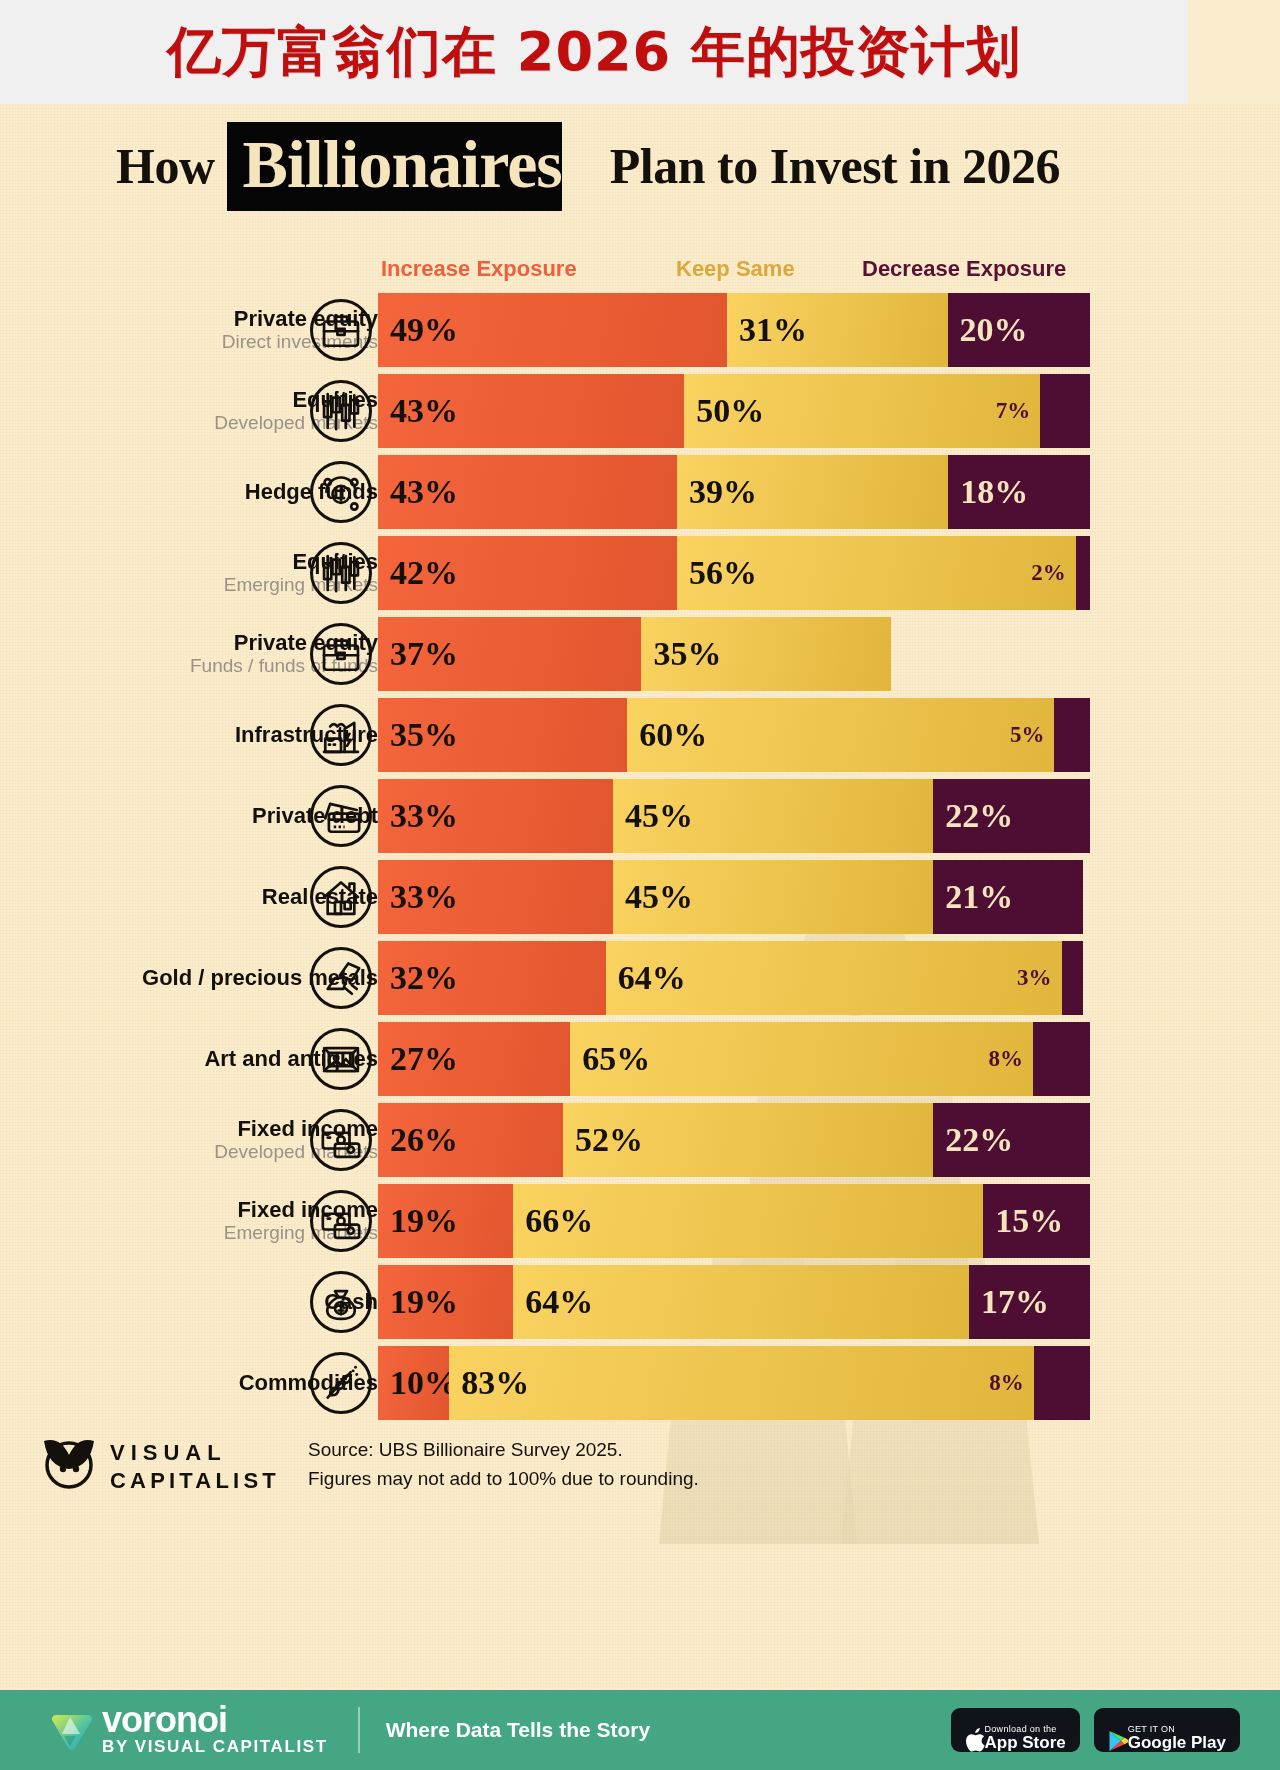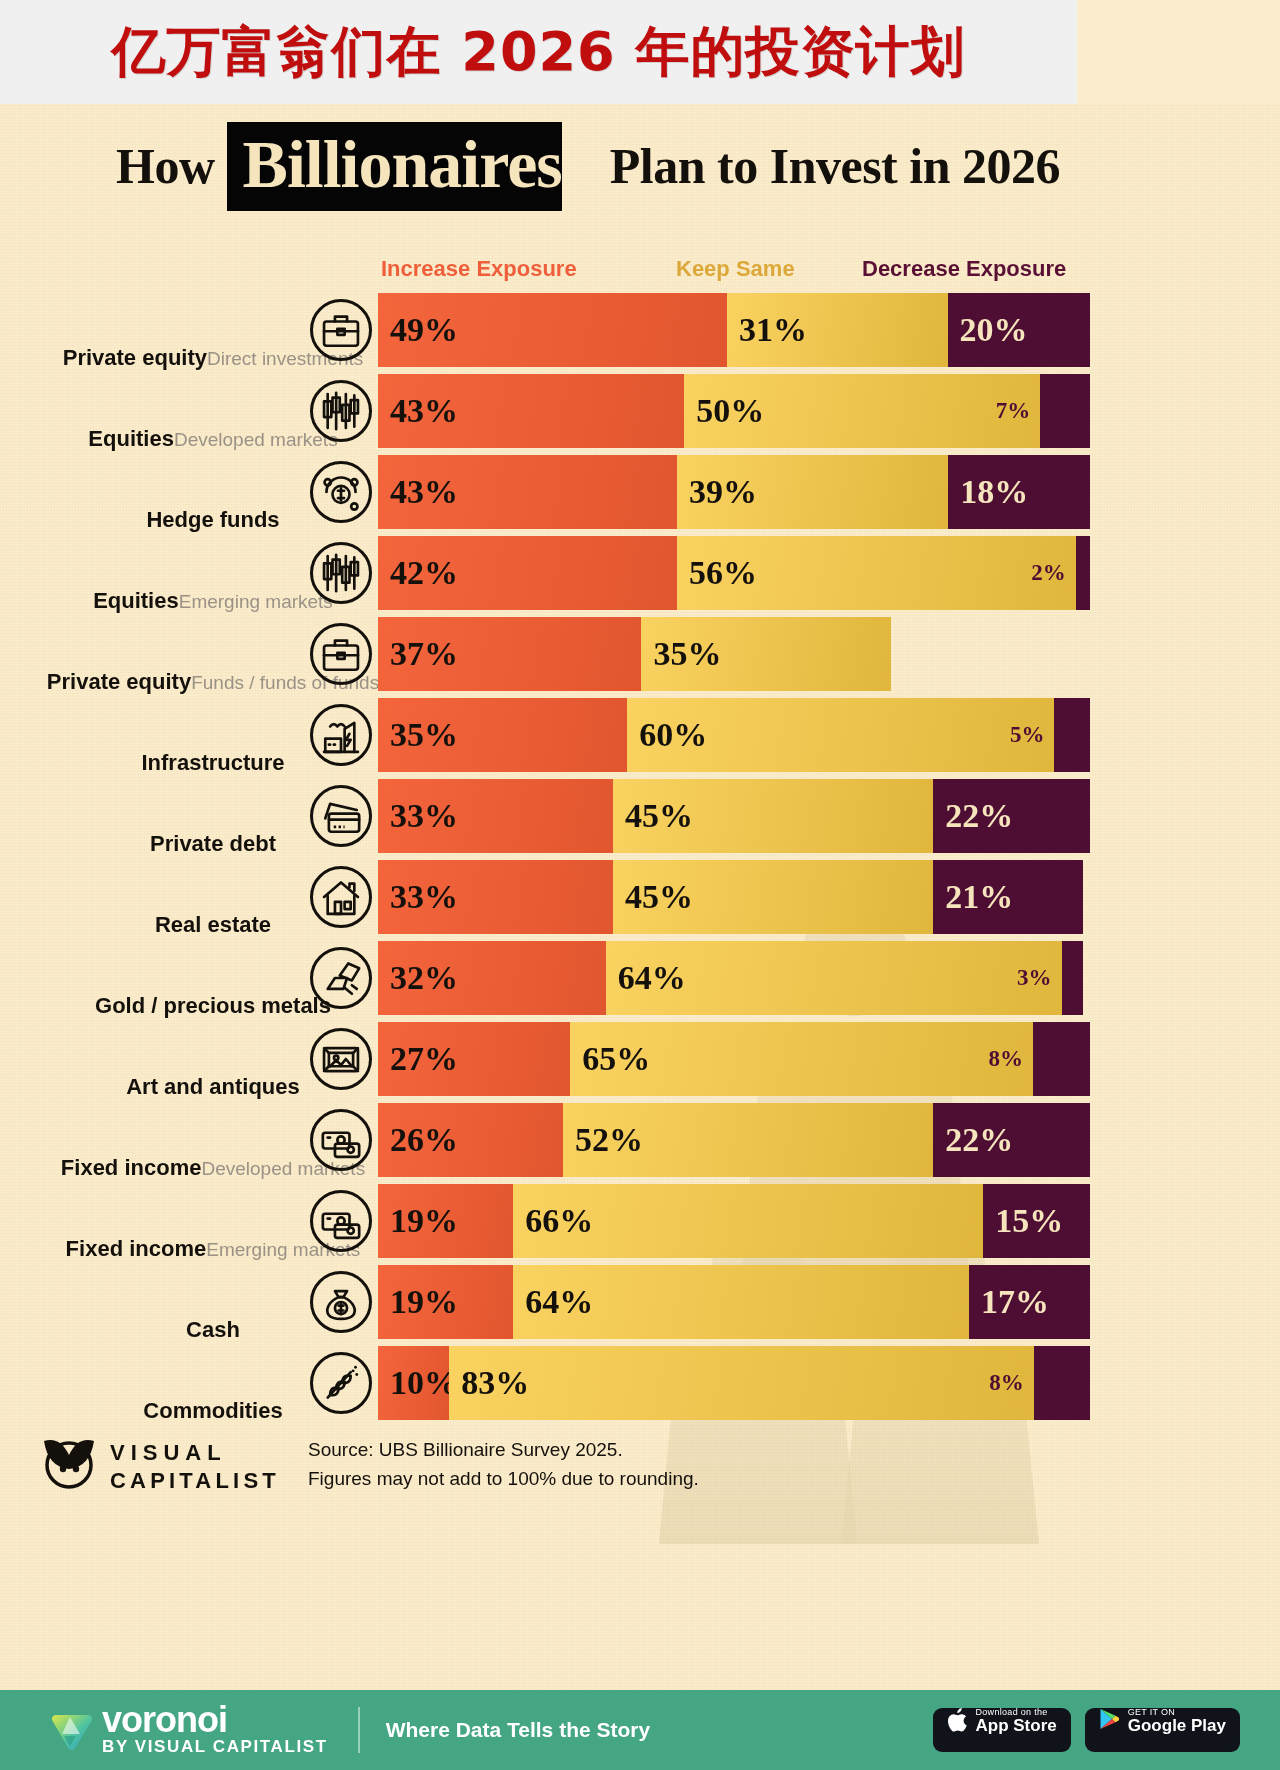--- a/index.html
+++ b/index.html
@@ -6,21 +6,21 @@
   html,body { width:1280px; height:1770px; }
   body {
     font-family:"Liberation Sans", sans-serif;
     background:#f7f1e3;
     overflow:hidden;
   }
   .page { position:relative; width:1280px; height:1770px; background:#faedcd; }
 
   
   .cn-banner{
-    position:absolute; left:0; top:0; width:1077px; height:104px;
+    position:absolute; left:0; top:0; width:1188px; height:104px;
     background:#f0f0f0;
     display:flex; align-items:center; justify-content:center;
   }
   .cn-title{
     font-family:"DejaVu Sans", sans-serif;
     font-size:54px; font-weight:700; color:#c00d0d;
     letter-spacing:1px; white-space:nowrap;
     text-shadow:1px 1px 0 rgba(0,0,0,.12);
   }
 
@@ -67,21 +67,21 @@
   .lg-inc{ left:381px; color:#ef5f3c; }
   .lg-keep{ left:676px; color:#dca83a; }
   .lg-dec{ left:862px; color:#5a0f35; }
 
   
   .rows{ position:absolute; left:0; top:186px; width:1140px; }
   .row{ position:relative; height:80px; margin-bottom:1px; }
 
   .rowlabel{
     position:absolute; right:762px; top:0; height:80px; width:330px;
-    display:flex; flex-direction:row; align-items:flex-end; justify-content:center;
+    display:flex; flex-direction:column; align-items:flex-end; justify-content:center;
     text-align:right;
   }
   .rl-main{ font-size:22px; font-weight:700; color:#14100c; line-height:1.08; white-space:nowrap;}
   .rl-sub{ font-size:19px; font-weight:400; color:#9a9287; line-height:1.15; white-space:nowrap;}
 
   .icon{
     position:absolute; left:310px; top:9px; width:62px; height:62px;
     border-radius:50%; border:3px solid #14100c;
     display:flex; align-items:center; justify-content:center;
     background:transparent;
@@ -129,21 +129,21 @@
   .vor-wrap{ display:flex; align-items:center; margin-left:50px; }
   .vor-logo{ width:44px; height:44px; margin-right:8px; }
   .vor-name{ color:#fff; }
   .vor-name .w{ font-size:36px; font-weight:700; letter-spacing:-1px; line-height:.95; }
   .vor-name .s{ font-size:17px; font-weight:700; letter-spacing:1.6px; }
   .vdiv{ width:2px; height:46px; background:rgba(255,255,255,.45); margin:0 26px 0 30px;}
   .tagline{ color:#fff; font-size:21px; font-weight:700; }
   .stores{ margin-left:auto; margin-right:40px; display:flex; gap:14px; }
   .store{
     background:#11131a; border-radius:9px; height:44px; padding:0 14px;
-    display:flex; align-items:flex-start; gap:9px; color:#fff;
+    display:flex; align-items:flex-end; color:#fff;
   }
   .store .t1{ font-size:9px; line-height:1.05; letter-spacing:.3px; }
   .store .t2{ font-size:17px; font-weight:700; line-height:1.05; }
 </style>
 </head>
 <body>
 
 <div class="page">
 
   <div class="cn-banner">

